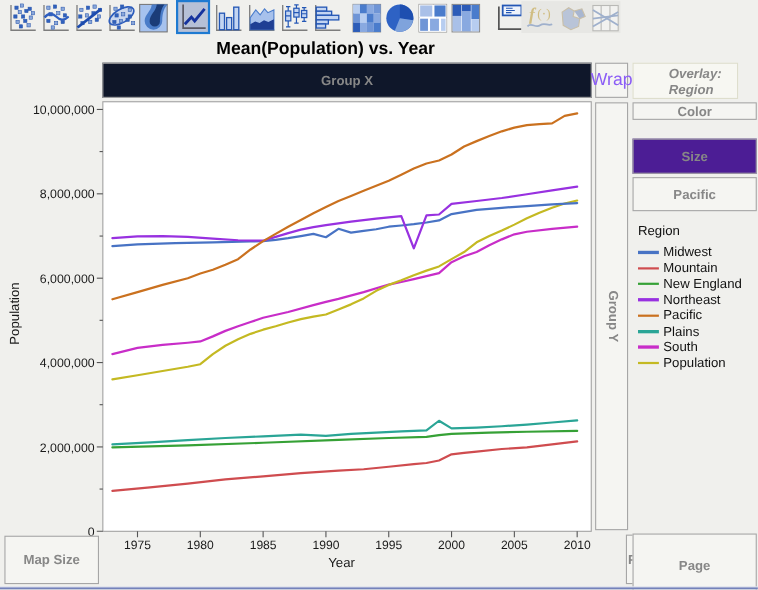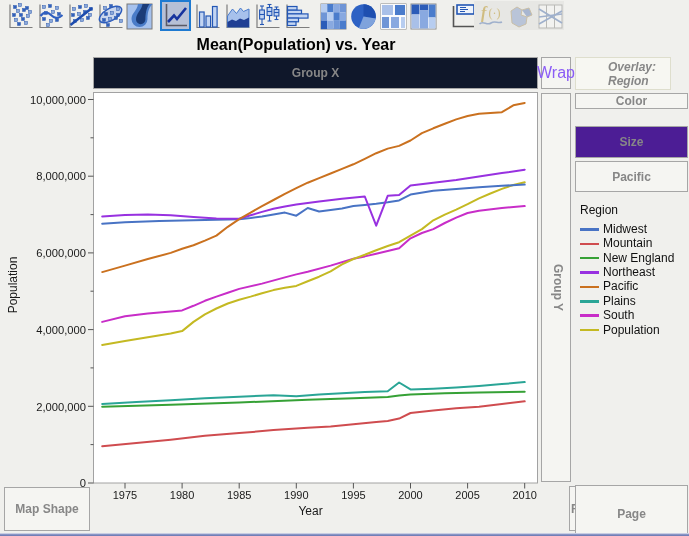--- a/index.html
+++ b/index.html
@@ -234,21 +234,21 @@
 <div style="position:absolute;left:0;top:35.5px;width:592px;text-align:center;font-size:16px;font-weight:bold;color:#000">Mean(Population) vs. Year</div>
 <div style="position:absolute;left:93px;top:57px;width:445px;height:32px;background:#0f172a;border:1px solid #a6a6a6;box-sizing:border-box;display:flex;align-items:center;justify-content:center;font-size:12px;font-weight:bold;color:#878787;">Group X</div>
 <div style="position:absolute;left:541px;top:57px;width:30px;height:32px;background:#f5f5f2;border:1px solid #a6a6a6;box-sizing:border-box;display:flex;align-items:center;justify-content:center;font-size:16px;font-weight:normal;color:#8b5cf6;">Wrap</div>
 <div style="position:absolute;left:575px;top:57px;width:96px;height:33px;background:#f7f7f2;border:1px solid #dedecd;box-sizing:border-box;display:flex;align-items:center;justify-content:center;font-size:12px;font-weight:bold;color:#878787;font-style:italic;padding-left:32px;">Overlay: Region</div>
 <div style="position:absolute;left:575px;top:93px;width:113px;height:16px;background:#f5f5f2;border:1px solid #a6a6a6;box-sizing:border-box;display:flex;align-items:center;justify-content:center;font-size:12px;font-weight:bold;color:#878787;">Color</div>
 <div style="position:absolute;left:575px;top:126px;width:113px;height:32px;background:#4c1d95;border:1px solid #a6a6a6;box-sizing:border-box;display:flex;align-items:center;justify-content:center;font-size:12px;font-weight:bold;color:#878787;">Size</div>
 <div style="position:absolute;left:575px;top:161px;width:113px;height:31px;background:#f5f5f2;border:1px solid #a6a6a6;box-sizing:border-box;display:flex;align-items:center;justify-content:center;font-size:12px;font-weight:bold;color:#878787;">Pacific</div>
 <div style="position:absolute;left:541px;top:93px;width:30px;height:389px;background:#f5f5f2;border:1px solid #a6a6a6;box-sizing:border-box;display:flex;align-items:center;justify-content:center;font-size:12px;font-weight:bold;color:#878787;">
     <span style="writing-mode:vertical-rl;position:relative;left:2px;">Group Y</span>
   </div>
-<div style="position:absolute;left:4px;top:487px;width:86px;height:44px;background:#f5f5f2;border:1px solid #a6a6a6;box-sizing:border-box;display:flex;align-items:center;justify-content:center;font-size:12px;font-weight:bold;color:#878787;">Map Shape</div>
+<div style="position:absolute;left:4px;top:487px;width:86px;height:44px;background:#f5f5f2;border:1px solid #a6a6a6;box-sizing:border-box;display:flex;align-items:center;justify-content:center;font-size:12px;font-weight:bold;color:#878787;">Map Size</div>
 <div style="position:absolute;left:541px;top:486px;width:30px;height:45px;background:#f5f5f2;border:1px solid #a6a6a6;box-sizing:border-box;display:flex;align-items:center;justify-content:center;font-size:12px;font-weight:bold;color:#878787;margin-left:28px;">Freq</div>
 <div style="position:absolute;left:575px;top:485px;width:113px;height:58px;background:#f5f5f2;border:1px solid #a6a6a6;box-sizing:border-box;display:flex;align-items:center;justify-content:center;font-size:12px;font-weight:bold;color:#878787;">Page</div>
 <div style="position:absolute;left:580px;top:203px;font-size:12px;color:#111">Region</div>
 <div style="position:absolute;left:580px;top:228.2px;width:19px;height:2.5px;background:#4873c4"></div>
 <div style="position:absolute;left:603px;top:222.0px;font-size:12px;color:#111">Midwest</div>
 <div style="position:absolute;left:580px;top:242.6px;width:19px;height:2.5px;background:#cf4c4f"></div>
 <div style="position:absolute;left:603px;top:236.3px;font-size:12px;color:#111">Mountain</div>
 <div style="position:absolute;left:580px;top:256.9px;width:19px;height:2.5px;background:#36a136"></div>
 <div style="position:absolute;left:603px;top:250.7px;font-size:12px;color:#111">New England</div>
 <div style="position:absolute;left:580px;top:271.3px;width:19px;height:2.5px;background:#9831e0"></div>

